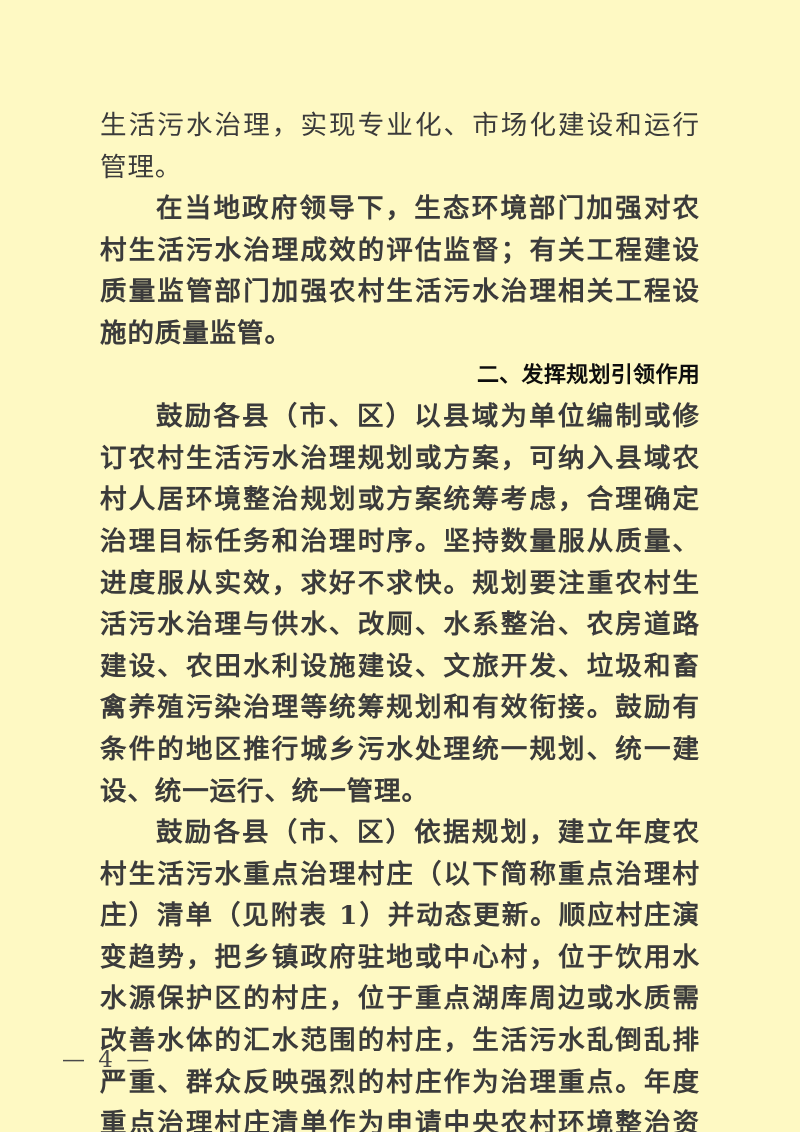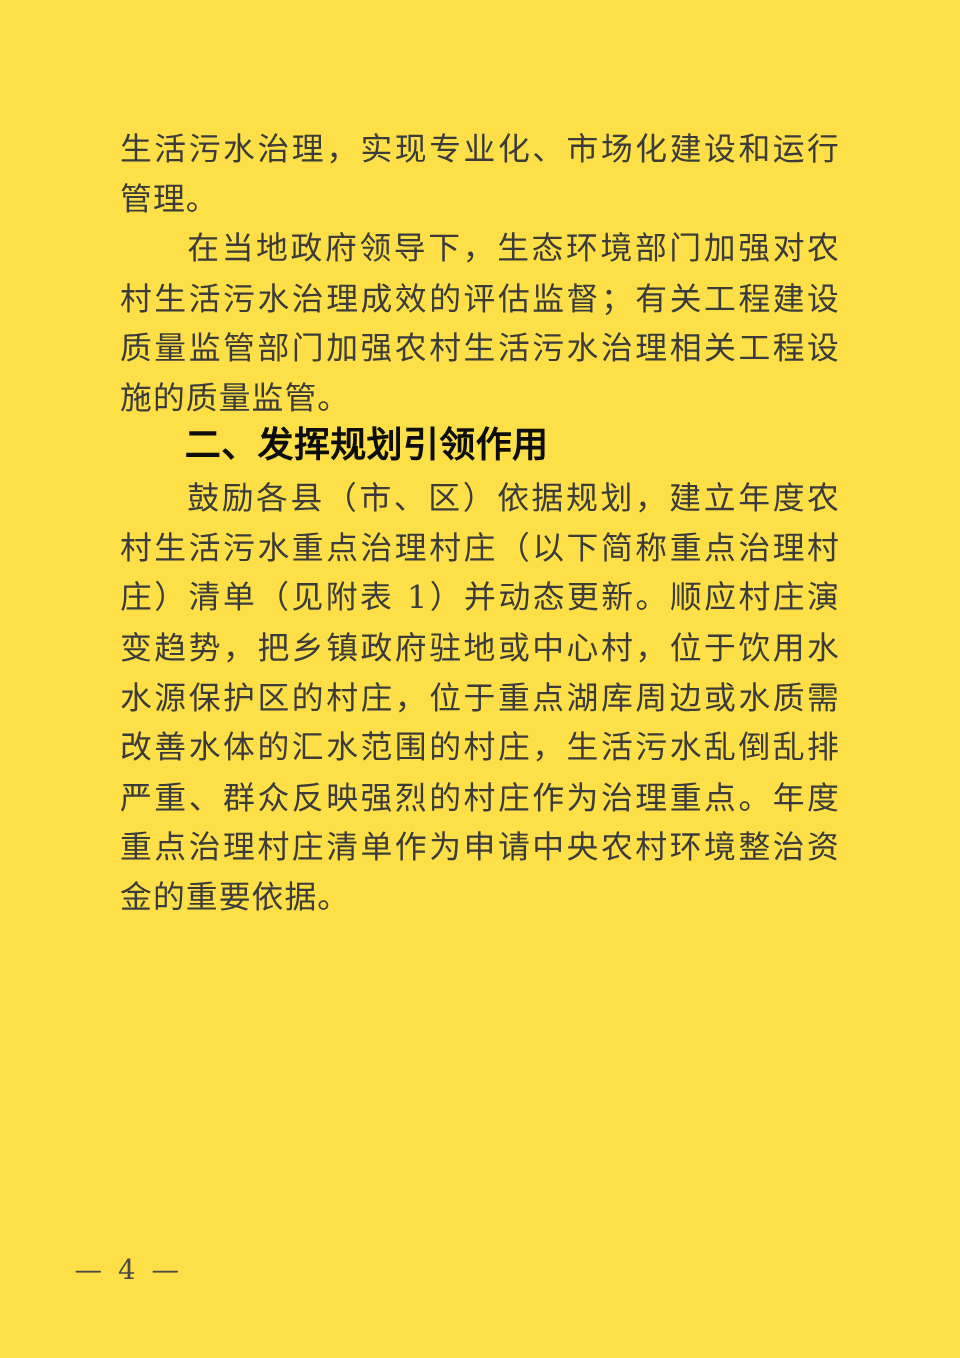--- a/index.html
+++ b/index.html
@@ -7,21 +7,21 @@
     margin: 0;
     padding: 0;
     background: #ffffff;
   }
 
   .page {
     position: relative;
     width: 800px;
     height: 1132px;
     margin: 0 auto;
-    background: #fde047;
+    background: #fef9c3;
     overflow: hidden;
     -webkit-font-smoothing: antialiased;
   }
 
   
   .text-column {
     position: absolute;
     left: 100px;
     top: 104px;
     width: 600px;
@@ -37,33 +37,35 @@
     text-align: justify;
     text-justify: inter-character;
     letter-spacing: 0.9px;
     font-weight: 400;
     white-space: pre-wrap;
     word-break: break-all;
   }
 
   .para.indent {
     text-indent: 56px;
+    font-weight: bold;
   }
 
   
   .section-heading {
-    font-family: Liberation Mono, monospace;
-    font-size: 30px;
+    font-family: Liberation Sans, sans-serif;
+    font-size: 22px;
     line-height: 41.6px;
     color: #0d0d0d;
     font-weight: 700;
     margin: 0;
     text-indent: 54px;
     letter-spacing: 0.3px;
     white-space: pre-wrap;
+    text-align: right;
   }
 
   
   .page-footer {
     position: absolute;
     left: 62px;
     top: 1046px;
     width: 220px;
     font-family: "DejaVu Serif", "Liberation Serif", serif;
     font-size: 23px;
@@ -79,20 +81,21 @@
 
   <div class="text-column">
 
     <p class="para">生活污水治理，实现专业化、市场化建设和运行管理。</p>
 
     <p class="para indent">在当地政府领导下，生态环境部门加强对农村生活污水治理成效的评估监督；有关工程建设质量监管部门加强农村生活污水治理相关工程设施的质量监管。</p>
 
 
     <h2 class="section-heading">二、发挥规划引领作用</h2>
 
+    <p class="para indent">鼓励各县（市、区）以县域为单位编制或修订农村生活污水治理规划或方案，可纳入县域农村人居环境整治规划或方案统筹考虑，合理确定治理目标任务和治理时序。坚持数量服从质量、进度服从实效，求好不求快。规划要注重农村生活污水治理与供水、改厕、水系整治、农房道路建设、农田水利设施建设、文旅开发、垃圾和畜禽养殖污染治理等统筹规划和有效衔接。鼓励有条件的地区推行城乡污水处理统一规划、统一建设、统一运行、统一管理。</p>
 
     <p class="para indent">鼓励各县（市、区）依据规划，建立年度农村生活污水重点治理村庄（以下简称重点治理村庄）清单（见附表 1）并动态更新。顺应村庄演变趋势，把乡镇政府驻地或中心村，位于饮用水水源保护区的村庄，位于重点湖库周边或水质需改善水体的汇水范围的村庄，生活污水乱倒乱排严重、群众反映强烈的村庄作为治理重点。年度重点治理村庄清单作为申请中央农村环境整治资金的重要依据。</p>
 
   </div>
 
   <div class="page-footer">— 4 —</div>
 
 </div>
 
 </body></html>

